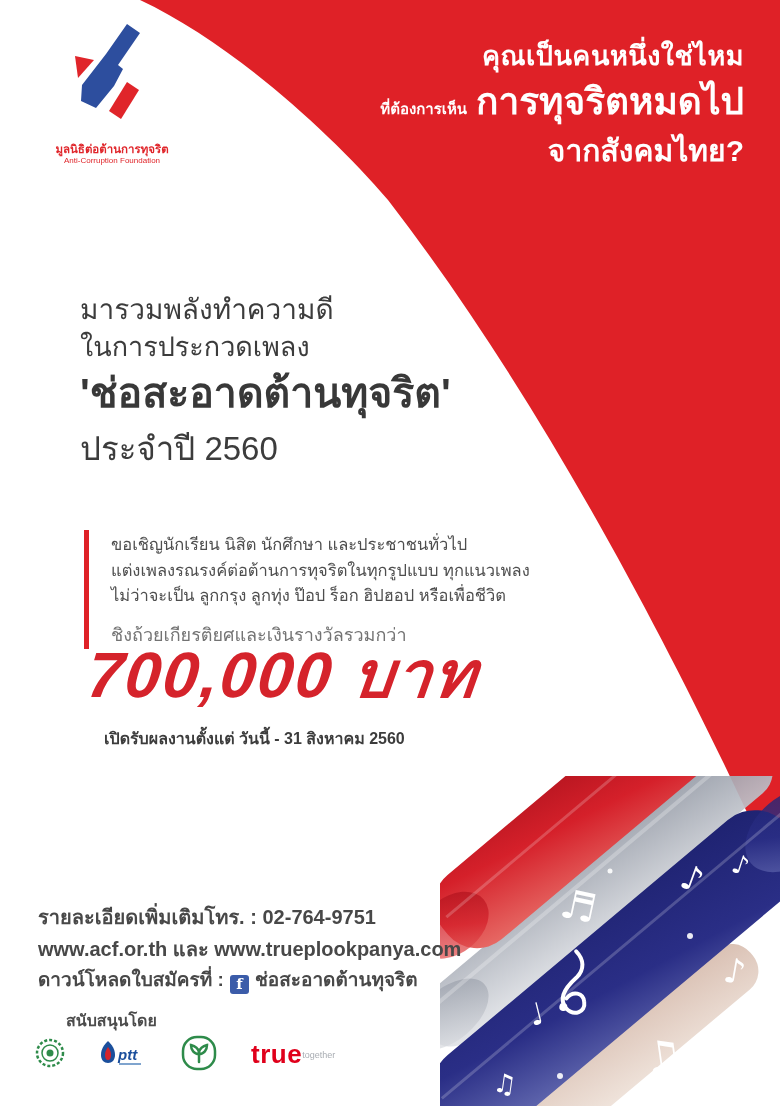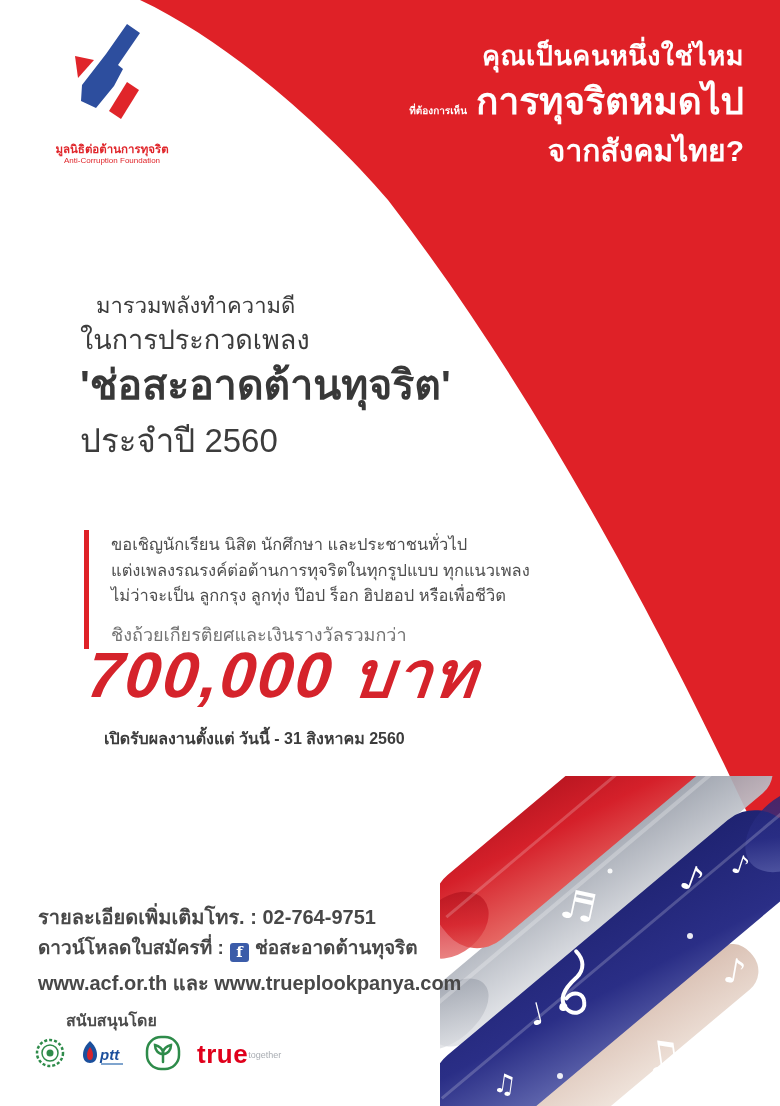--- a/index.html
+++ b/index.html
@@ -15,27 +15,27 @@
   
   .logo-wrap{position:absolute;left:42px;top:22px;width:140px;z-index:3;text-align:center;}
   .logo-mark{margin:0 auto;}
   .org-th{font-size:11.5px;font-weight:bold;color:var(--logo-red,#E0252A);line-height:1.25;margin-top:16px;}
   .org-en{font-size:8px;color:var(--logo-red,#E0252A);line-height:1.2;}
 
   
   .hero{position:absolute;top:40px;right:36px;z-index:3;text-align:right;color:#ffffff;margin-left:8px;}
   .hero-l1{font-size:27px;font-weight:bold;line-height:1.25;letter-spacing:.5px;}
   .hero-l2{margin-top:6px;line-height:1.2;white-space:nowrap;}
-  .hero-l2 .small{font-size:10px;font-weight:bold;margin-right:9px;}
+  .hero-l2 .small{font-size:15px;font-weight:bold;margin-right:9px;}
   .hero-l2 .large{font-size:37px;font-weight:bold;}
   .hero-l3{font-size:30px;font-weight:bold;margin-top:8px;line-height:1.25;text-align:right;}
 
   
   .title-block{position:absolute;left:80px;top:292px;z-index:3;color:var(--text-dark,#3C3C3C);}
-  .t-md{font-size:22px;line-height:1.25;margin-bottom:4px;margin-left:16px;}
+  .t-md{font-size:28px;line-height:1.25;margin-bottom:4px;}
   .t-xl{font-size:41px;font-weight:bold;line-height:1.2;margin-bottom:6px;color:#383838;}
   .t-md2{font-size:27px;line-height:1.25;margin-bottom:4px;}
   .t-lg{font-size:33px;line-height:1.25;margin-top:10px;}
 
   
   .details{position:absolute;left:84px;top:530px;z-index:3;border-left:5px solid var(--accent-red,#DF2127);
            padding:2px 0 2px 22px;color:var(--text-gray,#4E4E4E);}
   .d-line{font-size:16.5px;line-height:1.55;white-space:nowrap;}
   .d-big{font-size:18px;color:#737373;margin-top:15px;line-height:1.3;}
 
@@ -49,21 +49,21 @@
   
   .contact{position:absolute;left:38px;top:906px;z-index:3;color:#484848;font-weight:bold;}
   .c-line{font-size:20px;line-height:1.1;margin-bottom:10px;white-space:nowrap;}
   .c-line2{font-size:19px;}
   .fb-icon{display:inline-block;width:19px;height:19px;border-radius:3px;background:var(--facebook-blue,#3B5CA9);
            color:#fff;font-size:15px;font-weight:bold;text-align:center;line-height:19px;
            vertical-align:-3px;margin:0 6px 0 6px;font-family:"DejaVu Serif","Liberation Serif",serif;}
 
   
   .sponsors-label{position:absolute;left:66px;top:1008px;z-index:3;font-size:16px;font-weight:bold;color:#4C4C4C;}
-  .sponsors-row{position:absolute;left:34px;top:1034px;z-index:3;display:flex;align-items:center;gap:15px;}
+  .sponsors-row{position:absolute;left:34px;top:1034px;z-index:3;display:flex;align-items:center;gap:33px;}
   .true-logo{display:flex;flex-direction:row;align-items:center;line-height:1;}
   .true-word{font-size:26px;font-weight:bold;color:var(--true-red,#E0001B);letter-spacing:.5px;}
   .true-sub{font-size:9px;color:#A9ADB3;margin-top:3px;}
 
   
   .artwork{position:absolute;right:0;bottom:0;z-index:2;}
 </style>
 </head>
 <body>
 
@@ -106,27 +106,27 @@
   </div>
 
   <div class="prize">700,000 บาท</div>
   <div class="deadline">เปิดรับผลงานตั้งแต่ วันนี้ - 31 สิงหาคม 2560</div>
 
   <div class="contact">
     <div class="c-line">
       <span>รายละเอียดเพิ่มเติมโทร. :</span>
       <span>02-764-9751</span>
     </div>
-    <div class="c-line c-line2">
-      <span>ดาวน์โหลดใบสมัครที่ :</span><span class="fb-icon">f</span><span>ช่อสะอาดต้านทุจริต</span>
-    </div>
     <div class="c-line">
       <span>www.acf.or.th</span>
       <span>และ</span>
       <span>www.trueplookpanya.com</span>
+    </div>
+    <div class="c-line c-line2">
+      <span>ดาวน์โหลดใบสมัครที่ :</span><span class="fb-icon">f</span><span>ช่อสะอาดต้านทุจริต</span>
     </div>
   </div>
 
   <div class="sponsors-label">สนับสนุนโดย</div>
   <div class="sponsors-row">
     <svg width="32" height="36" viewBox="0 0 32 36">
       <circle cx="16" cy="17" r="13" fill="none" stroke="#2E8B4A" stroke-width="2.5" stroke-dasharray="3,2"></circle>
       <circle cx="16" cy="17" r="8" fill="none" stroke="#2E8B4A" stroke-width="1.5"></circle>
       <circle cx="16" cy="17" r="3.5" fill="#2E8B4A"></circle>
     </svg>

